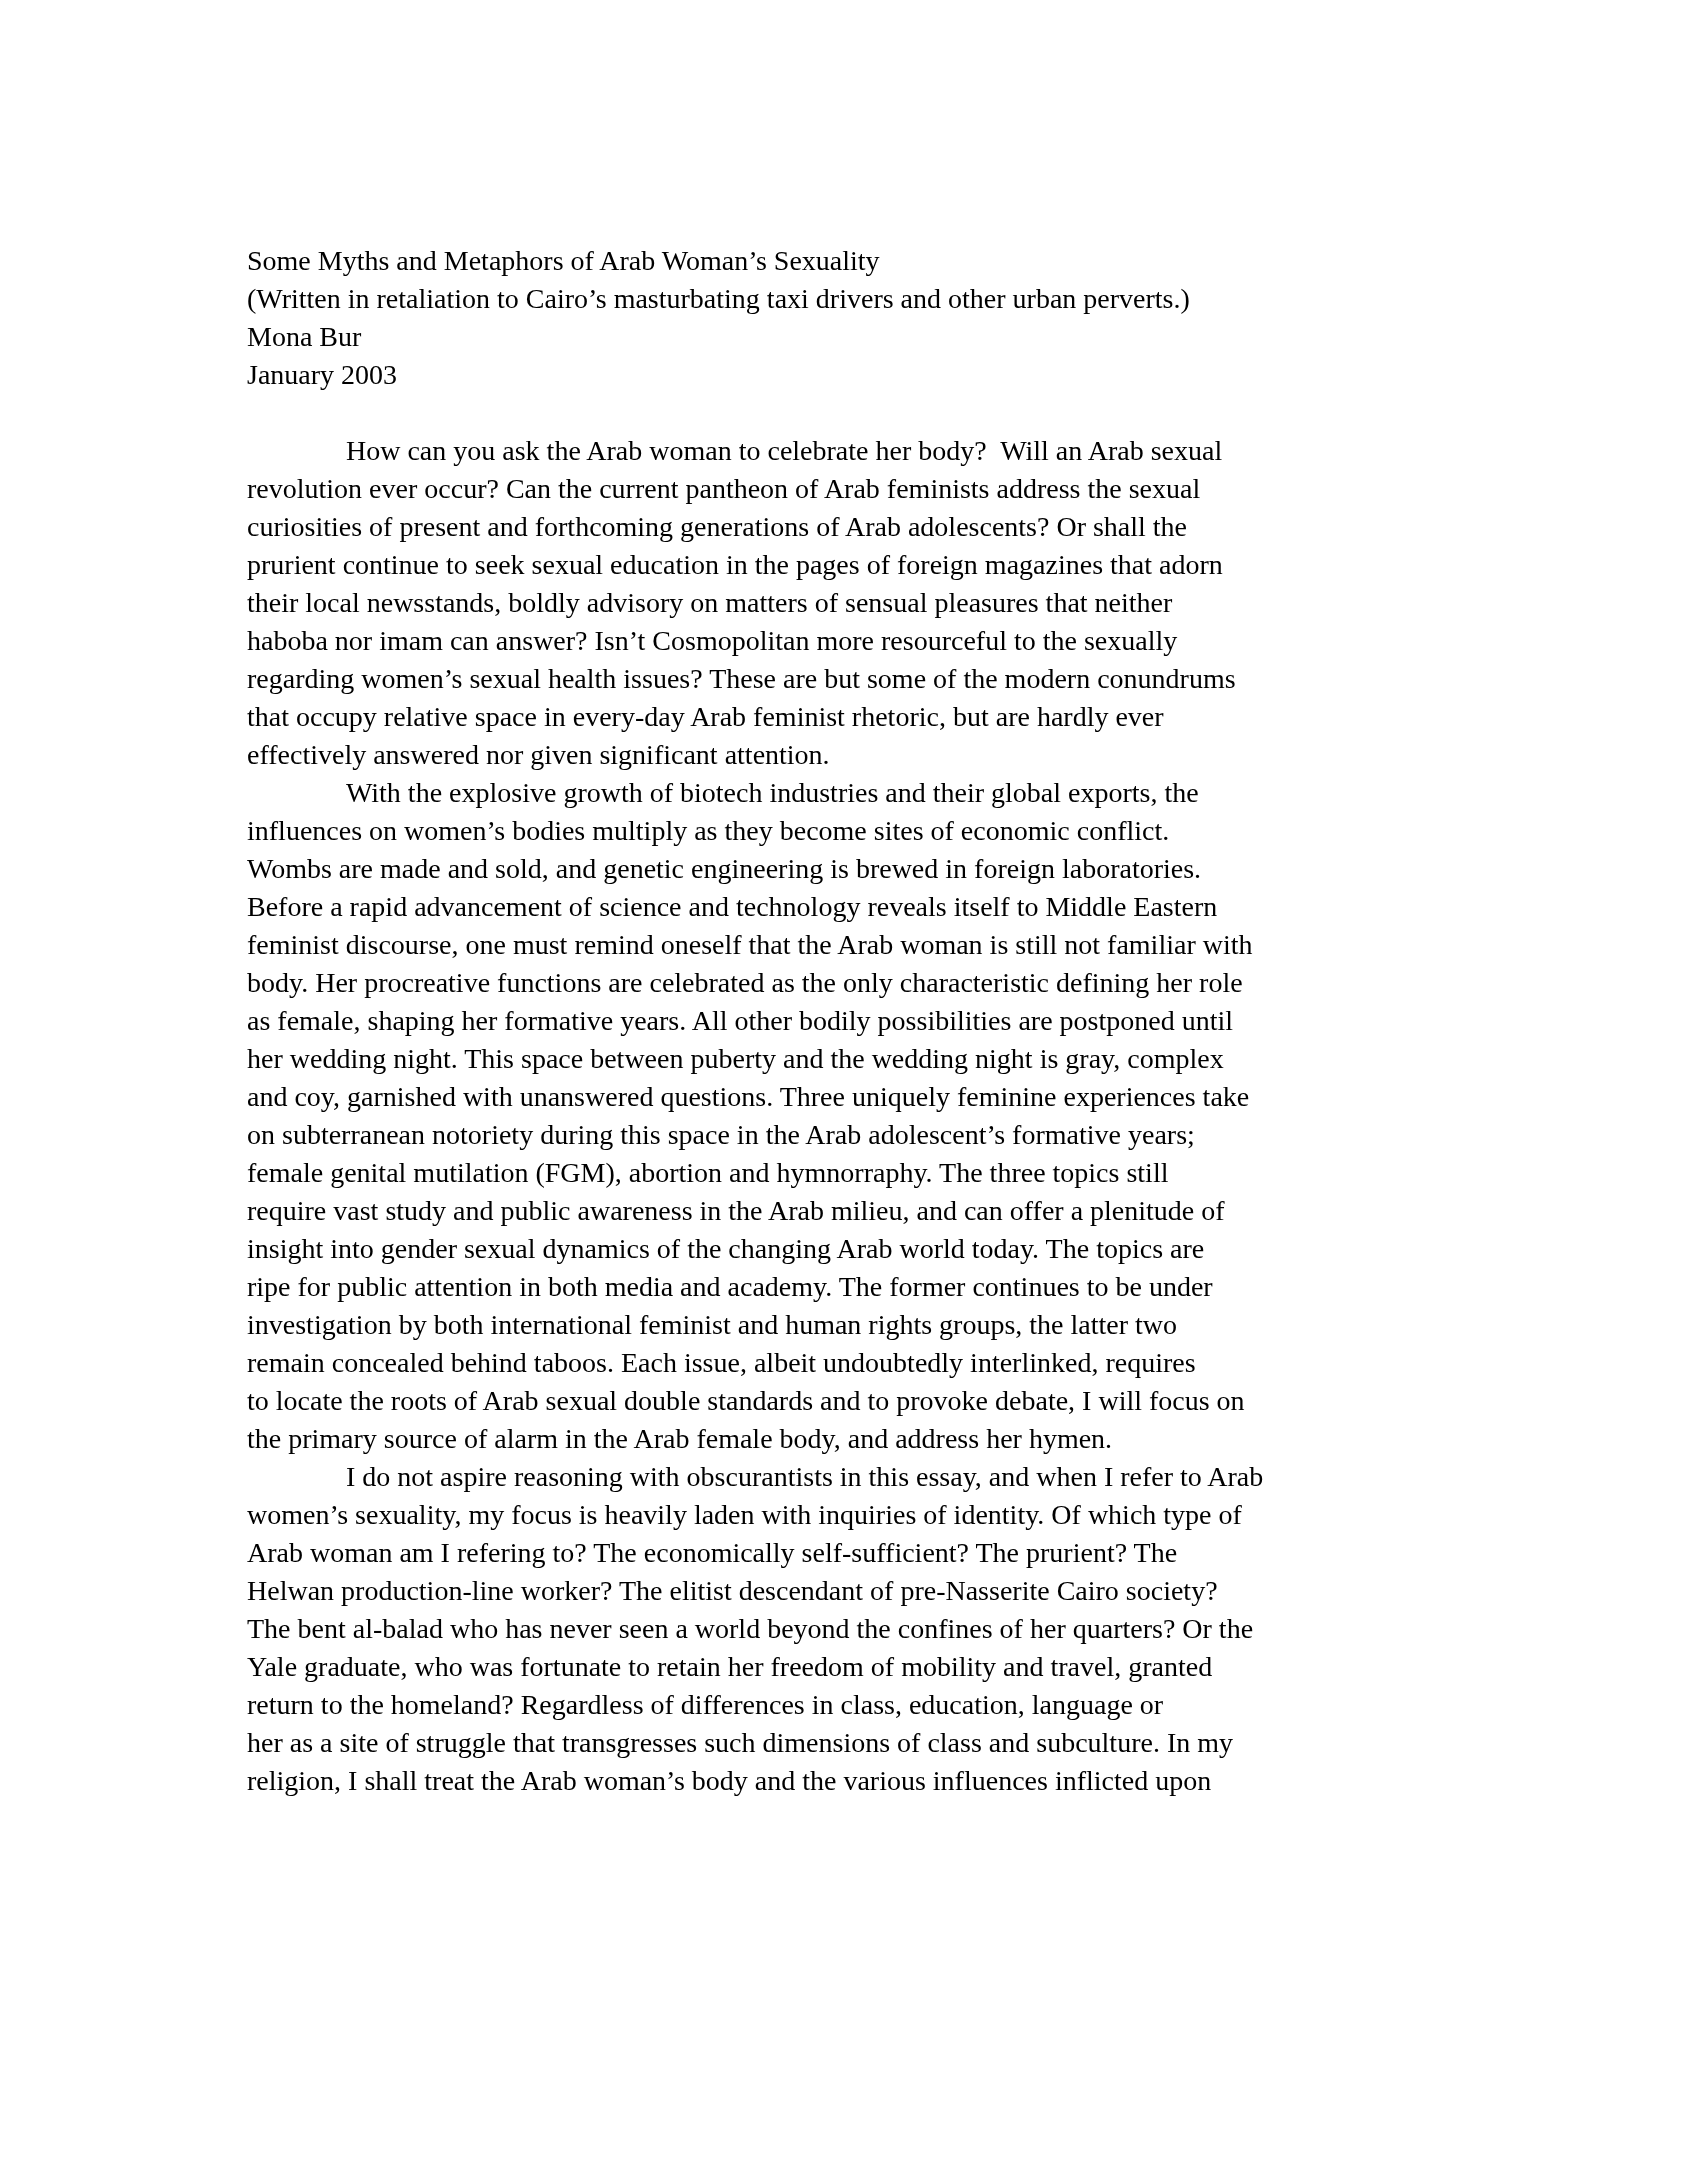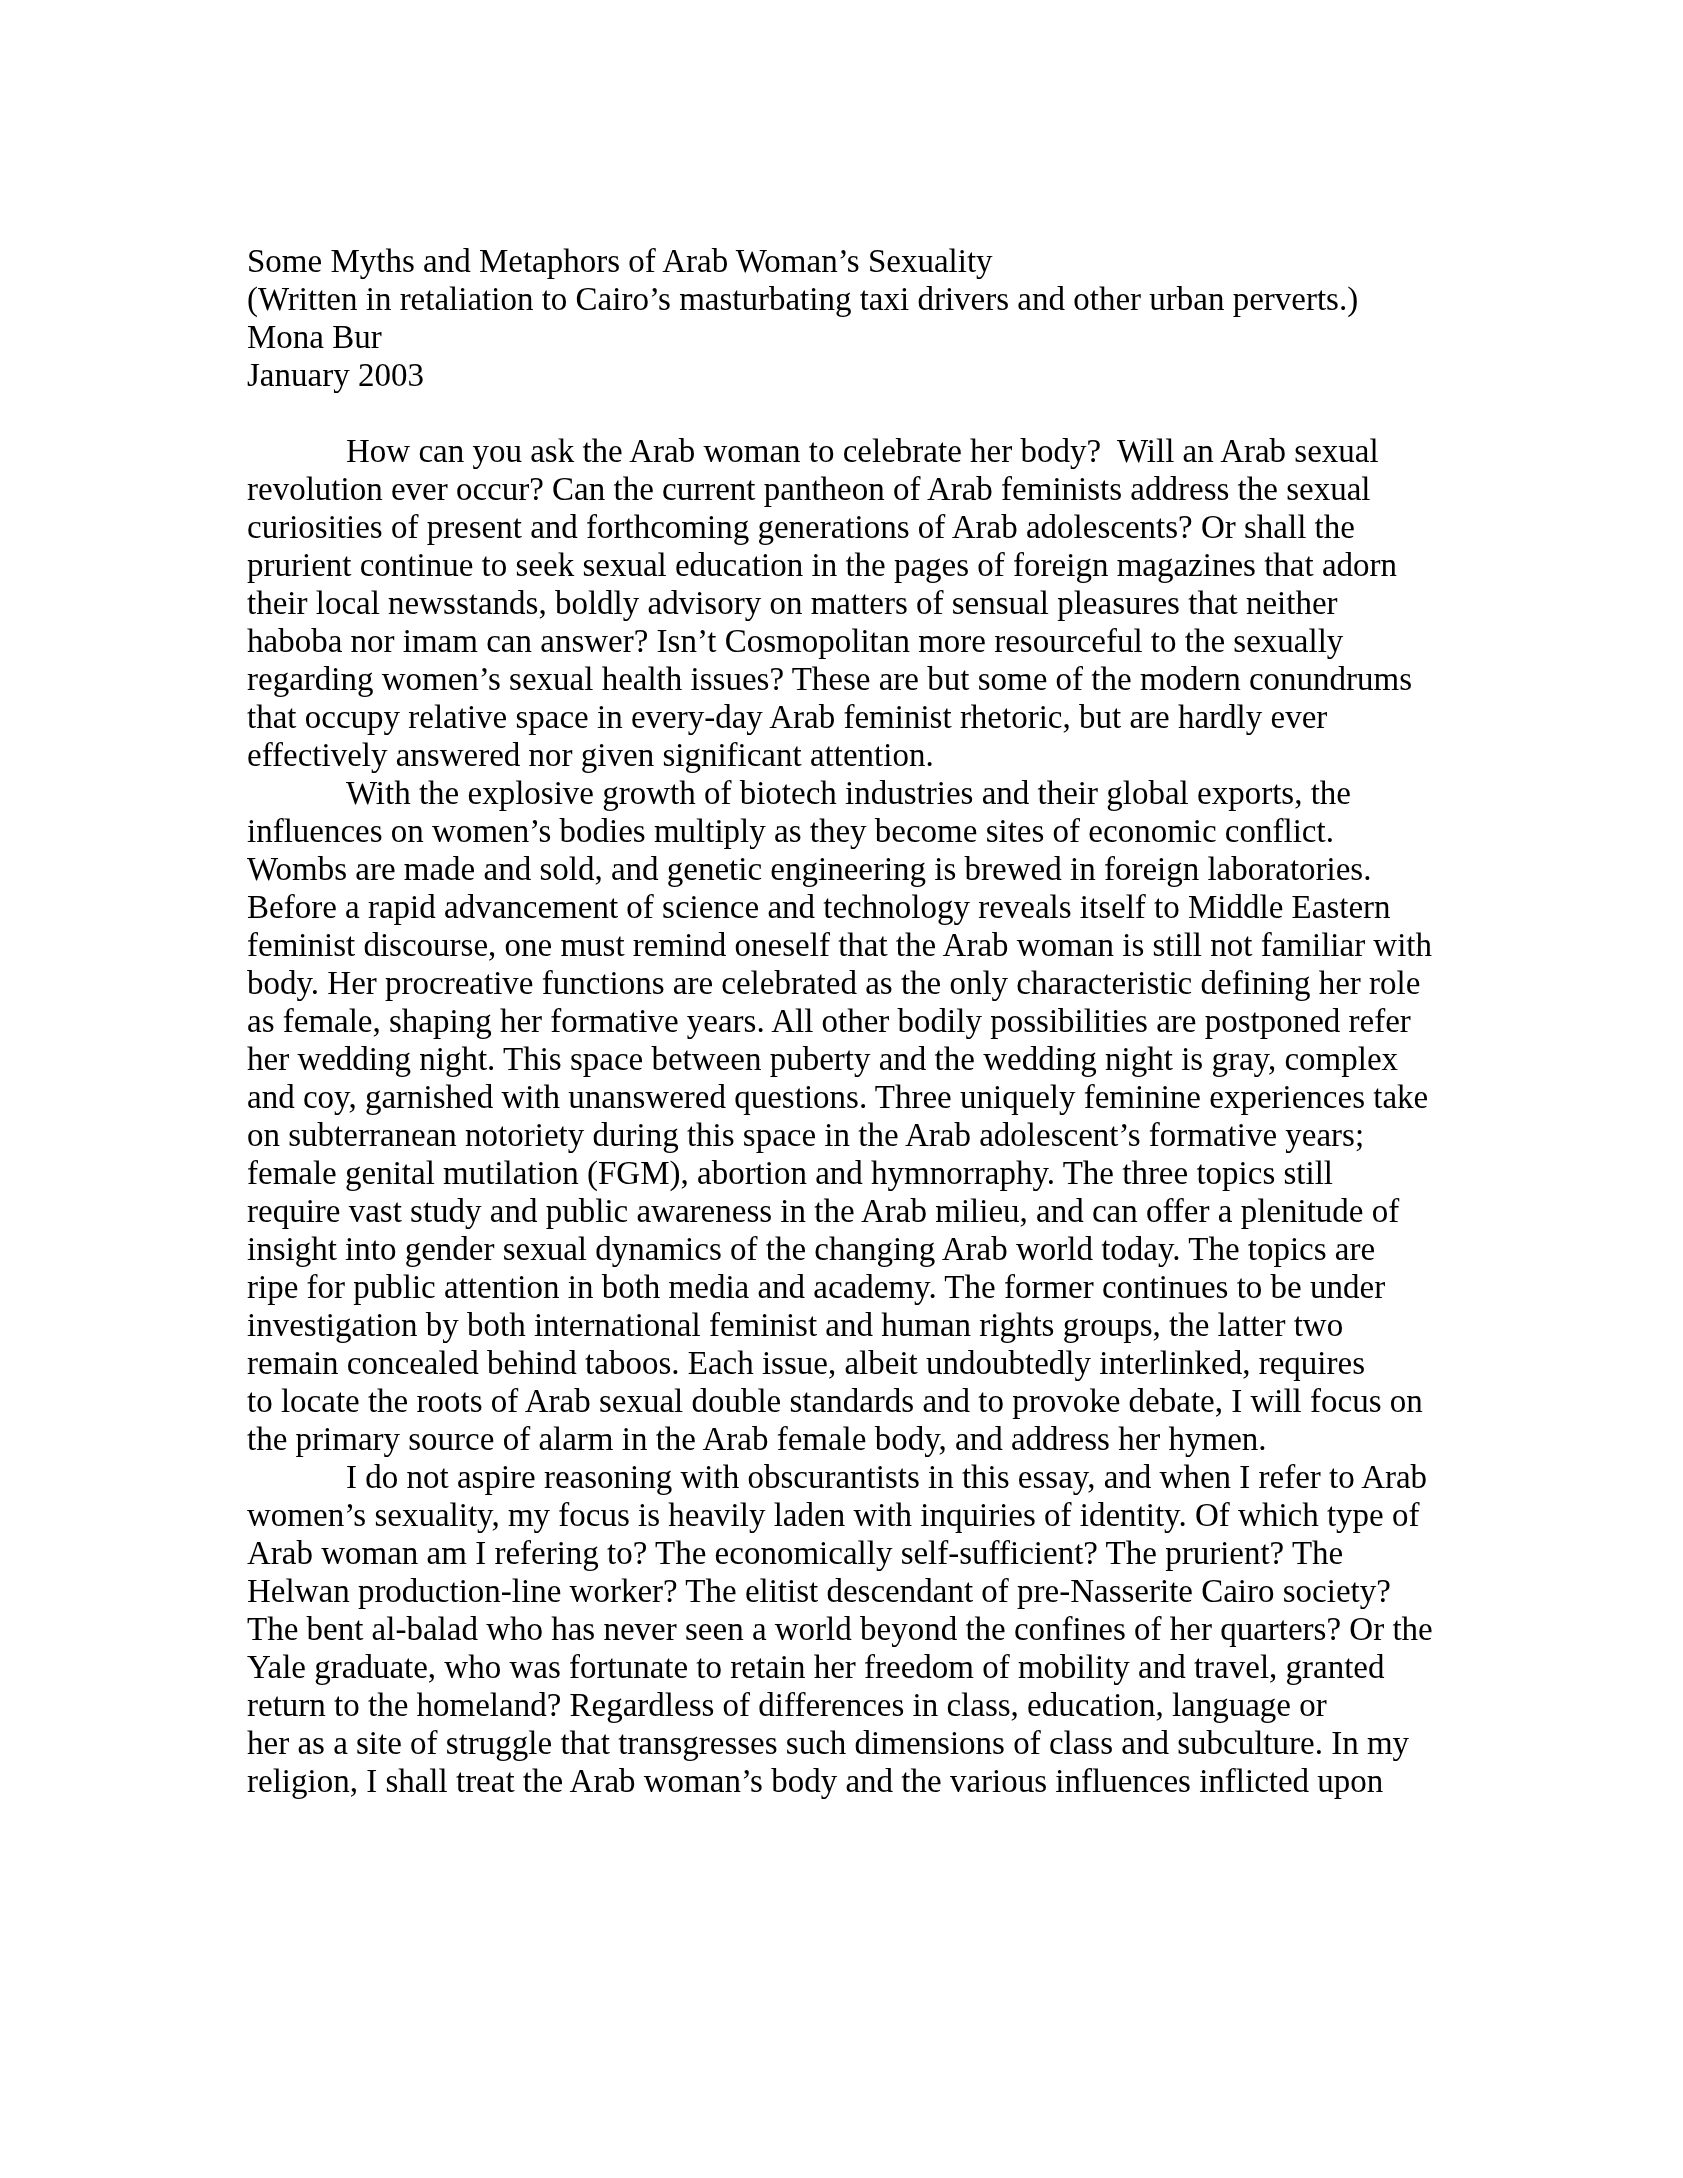--- a/index.html
+++ b/index.html
@@ -12,21 +12,21 @@
     font-family: "Liberation Serif", "DejaVu Serif", serif;
   }
   .page {
     position: absolute;
     left: 247px;
     top: 242px;
     width: 1247px;
     color: #000000;
   }
   .line {
-    font-size: 33px;
+    font-size: 28px;
     line-height: 38px;
     white-space: pre;
     color: #000000;
   }
   header.doc-header { margin: 0 0 38px 0; }
   .paragraph { margin: 0; }
   .paragraph .line.indent { padding-left: 99px; }
 </style>
 </head>
 <body>
@@ -51,21 +51,21 @@
         <div class="line">that occupy relative space in every-day Arab feminist rhetoric, but are hardly ever</div>
         <div class="line">effectively answered nor given significant attention.</div>
       </section>
     <section class="paragraph">
         <div class="line indent">With the explosive growth of biotech industries and their global exports, the</div>
         <div class="line">influences on women’s bodies multiply as they become sites of economic conflict.</div>
         <div class="line">Wombs are made and sold, and genetic engineering is brewed in foreign laboratories.</div>
         <div class="line">Before a rapid advancement of science and technology reveals itself to Middle Eastern</div>
         <div class="line">feminist discourse, one must remind oneself that the Arab woman is still not familiar with</div>
         <div class="line">body. Her procreative functions are celebrated as the only characteristic defining her role</div>
-        <div class="line">as female, shaping her formative years. All other bodily possibilities are postponed refer</div>
+        <div class="line">as female, shaping her formative years. All other bodily possibilities are postponed until</div>
         <div class="line">her wedding night. This space between puberty and the wedding night is gray, complex</div>
         <div class="line">and coy, garnished with unanswered questions. Three uniquely feminine experiences take</div>
         <div class="line">on subterranean notoriety during this space in the Arab adolescent’s formative years;</div>
         <div class="line">female genital mutilation (FGM), abortion and hymnorraphy. The three topics still</div>
         <div class="line">require vast study and public awareness in the Arab milieu, and can offer a plenitude of</div>
         <div class="line">insight into gender sexual dynamics of the changing Arab world today. The topics are</div>
         <div class="line">ripe for public attention in both media and academy. The former continues to be under</div>
         <div class="line">investigation by both international feminist and human rights groups, the latter two</div>
         <div class="line">remain concealed behind taboos. Each issue, albeit undoubtedly interlinked, requires</div>
         <div class="line">to locate the roots of Arab sexual double standards and to provoke debate, I will focus on</div>

